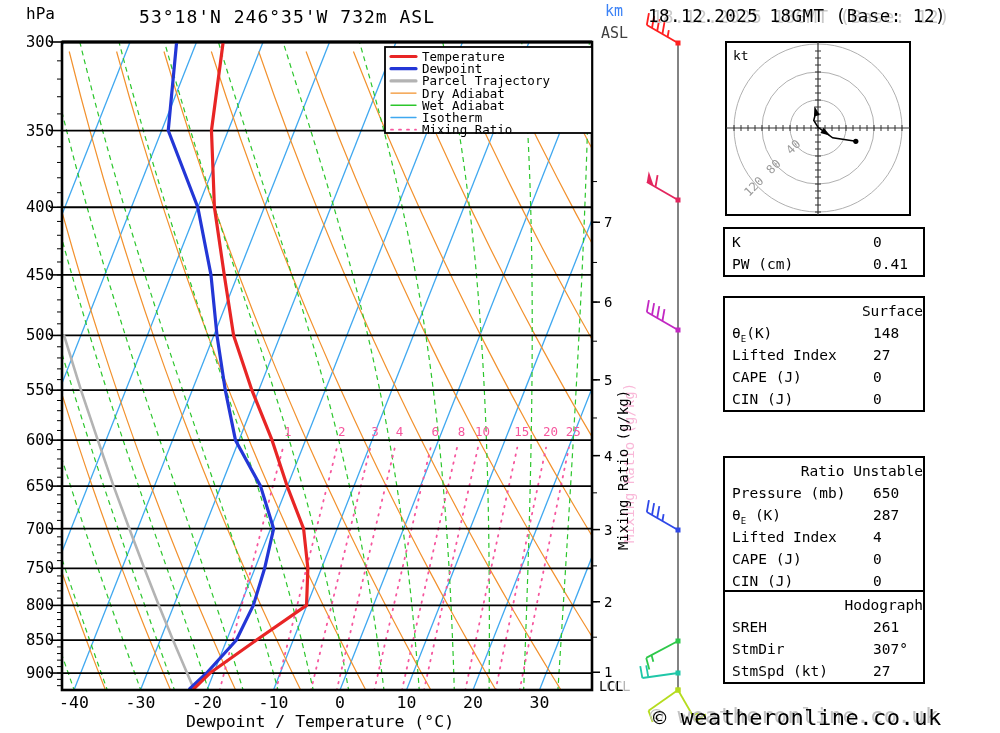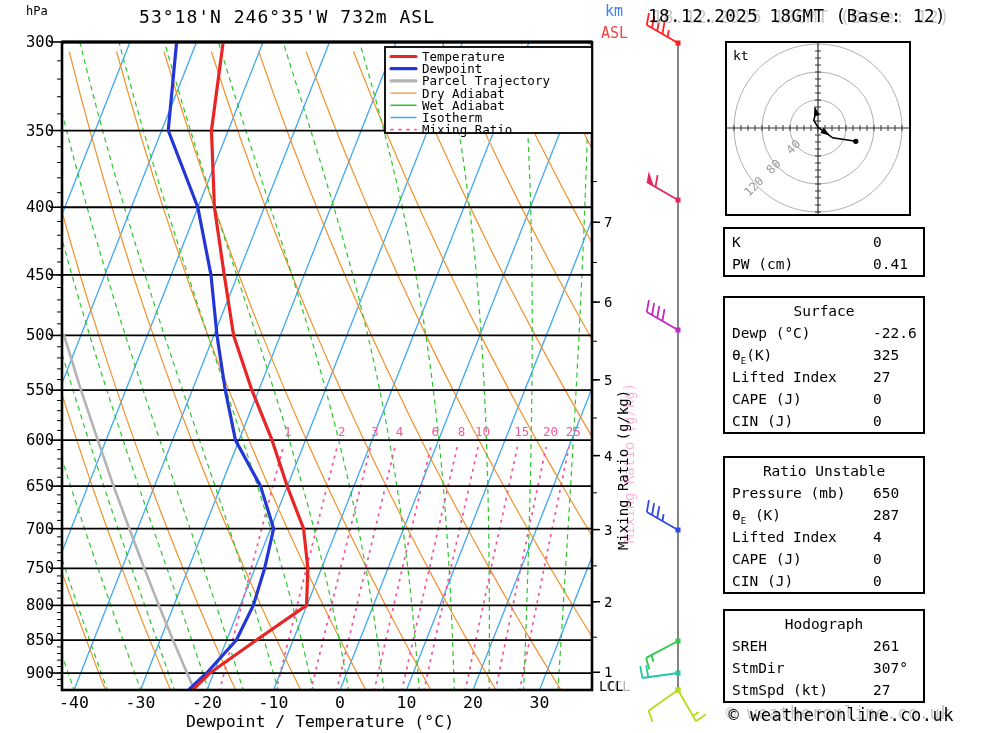--- a/index.html
+++ b/index.html
@@ -1,31 +1,31 @@
 <!DOCTYPE html>
 <html><head>
 <meta charset="utf-8">
 <style>
   html,body{margin:0;padding:0;background:#fff;}
   #app{position:relative;width:1000px;height:733px;background:#fff;overflow:hidden;
        font-family:"DejaVu Sans Mono",monospace;color:#000;}
   .abs{position:absolute;}
   #chart-svg{position:absolute;left:0;top:0;}
   .ttl{white-space:pre;}
-  #hpa-unit{left:26px;top:4px;font-size:12px;}
+  #hpa-unit{left:26px;top:4px;font-size:16px;}
   #station-title{left:55px;top:6px;width:380px;text-align:right;font-size:18px;letter-spacing:1px;}
   #km-unit{left:605px;top:2px;font-size:15px;color:#3b82f6;}
-  #asl-unit{left:601px;top:24px;font-size:15px;color:#ef4444;}
+  #asl-unit{left:601px;top:24px;font-size:15px;color:#404040;}
   #datetime-title{left:648px;top:6px;font-size:17.5px;letter-spacing:0.5px;text-shadow:4px 1px 0 #c9c9c9;}
-  #copyright{left:686px;top:705px;width:268px;text-align:right;font-size:17px;letter-spacing:0.5px;
+  #copyright{left:653px;top:705px;width:268px;text-align:right;font-size:22px;letter-spacing:0.5px;
              text-shadow:-3px -2px 0 #c2c2c2;}
   .tbox{position:absolute;left:723px;width:202px;border:2px solid #000;background:#fff;
         font-size:14.5px;box-sizing:border-box;padding-top:2px;}
   .t-row{height:22px;line-height:22px;position:relative;}
-  .t-head{text-align:center;}
+  .t-head{text-align:right;}
   .t-label{position:absolute;left:7px;white-space:pre;}
   .t-value{position:absolute;left:148px;white-space:pre;}
   sub{font-size:9px;}
 </style>
 </head>
 <body>
 <div id="app">
 
 <svg id="chart-svg" width="1000" height="733">
       <clipPath id="plotclip">
@@ -429,26 +429,22 @@
         <span class="t-value">0</span>
       </div>
       <div class="t-row">
         <span class="t-label">PW (cm)</span>
         <span class="t-value">0.41</span>
       </div>
     </div>
 <div class="tbox" id="box-surface" style="top:296px;">
       <div class="t-row t-head">Surface</div>
       <div class="t-row">
-        <span class="t-label">Dewp (°C)</span>
-        <span class="t-value">-22.6</span>
-      </div>
-      <div class="t-row">
         <span class="t-label">θ<sub>E</sub>(K)</span>
-        <span class="t-value">325</span>
+        <span class="t-value">148</span>
       </div>
       <div class="t-row">
         <span class="t-label">Lifted Index</span>
         <span class="t-value">27</span>
       </div>
       <div class="t-row">
         <span class="t-label">CAPE (J)</span>
         <span class="t-value">0</span>
       </div>
       <div class="t-row">
@@ -472,21 +468,21 @@
       </div>
       <div class="t-row">
         <span class="t-label">CAPE (J)</span>
         <span class="t-value">0</span>
       </div>
       <div class="t-row">
         <span class="t-label">CIN (J)</span>
         <span class="t-value">0</span>
       </div>
     </div>
-<div class="tbox" id="box-hodo" style="top:590px;margin-top:19px;">
+<div class="tbox" id="box-hodo" style="top:590px;">
       <div class="t-row t-head">Hodograph</div>
       <div class="t-row">
         <span class="t-label">SREH</span>
         <span class="t-value">261</span>
       </div>
       <div class="t-row">
         <span class="t-label">StmDir</span>
         <span class="t-value">307°</span>
       </div>
       <div class="t-row">

